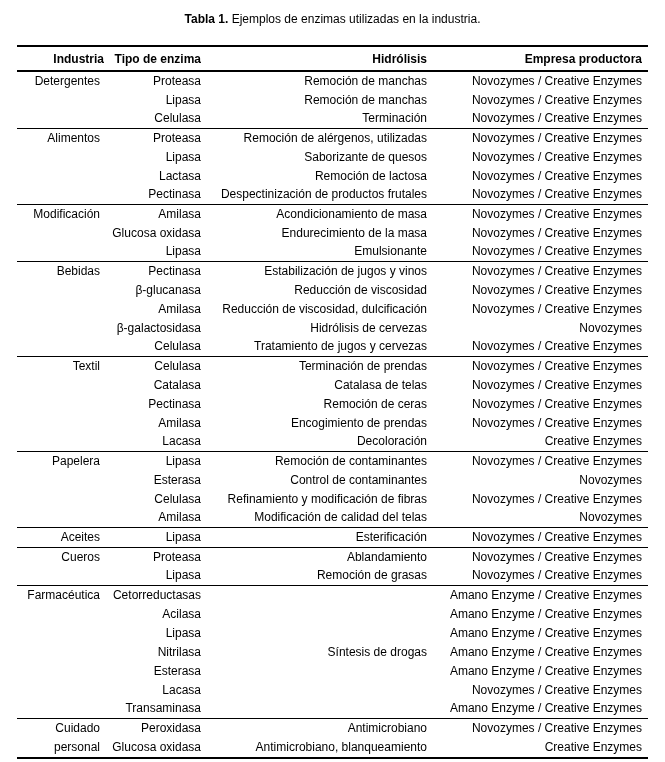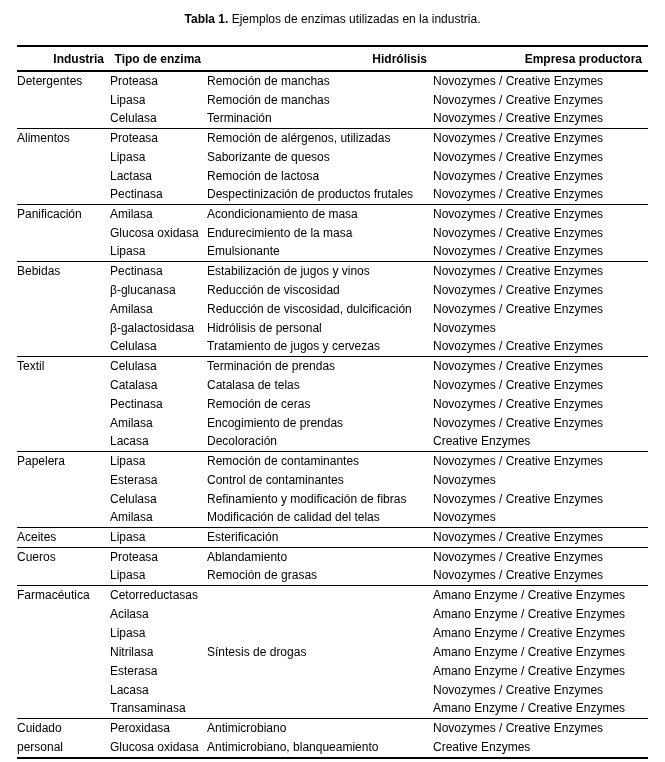--- a/index.html
+++ b/index.html
@@ -34,21 +34,21 @@
   col.c4 { width: 215px; }
   thead th {
     text-align: right;
     font-weight: bold;
     height: 25px;
     vertical-align: middle;
     border-bottom: 2px solid #000;
     padding: 0 6px 0 0;
     white-space: nowrap;
   }
-  tbody { border-top: 1px solid #000; }
+  tbody { border-top: 1px solid #000; text-align: right; }
   table.enzyme-table tbody:first-of-type { border-top: 0; }
   tbody td {
     height: 19px;
     vertical-align: middle;
     padding: 0 6px 0 0;
     white-space: nowrap;
     overflow: visible;
   }
   td.industry-cell {
     vertical-align: top;
@@ -117,21 +117,21 @@
           <td class="company-cell">Novozymes / Creative Enzymes</td>
         </tr>
         <tr>
           <td class="enzyme-cell">Pectinasa</td>
           <td class="application-cell">Despectinización de productos frutales</td>
           <td class="company-cell">Novozymes / Creative Enzymes</td>
         </tr>
       </tbody>
       <tbody>
         <tr>
-          <td rowspan="3" class="industry-cell">Panificación</td>
+          <td rowspan="3" class="industry-cell">Modificación</td>
           <td class="enzyme-cell">Amilasa</td>
           <td class="application-cell">Acondicionamiento de masa</td>
           <td class="company-cell">Novozymes / Creative Enzymes</td>
         </tr>
         <tr>
           <td class="enzyme-cell">Glucosa oxidasa</td>
           <td class="application-cell">Endurecimiento de la masa</td>
           <td class="company-cell">Novozymes / Creative Enzymes</td>
         </tr>
         <tr>
@@ -152,21 +152,21 @@
           <td class="application-cell">Reducción de viscosidad</td>
           <td class="company-cell">Novozymes / Creative Enzymes</td>
         </tr>
         <tr>
           <td class="enzyme-cell">Amilasa</td>
           <td class="application-cell">Reducción de viscosidad, dulcificación</td>
           <td class="company-cell">Novozymes / Creative Enzymes</td>
         </tr>
         <tr>
           <td class="enzyme-cell">β-galactosidasa</td>
-          <td class="application-cell">Hidrólisis de personal</td>
+          <td class="application-cell">Hidrólisis de cervezas</td>
           <td class="company-cell">Novozymes</td>
         </tr>
         <tr>
           <td class="enzyme-cell">Celulasa</td>
           <td class="application-cell">Tratamiento de jugos y cervezas</td>
           <td class="company-cell">Novozymes / Creative Enzymes</td>
         </tr>
       </tbody>
       <tbody>
         <tr>

